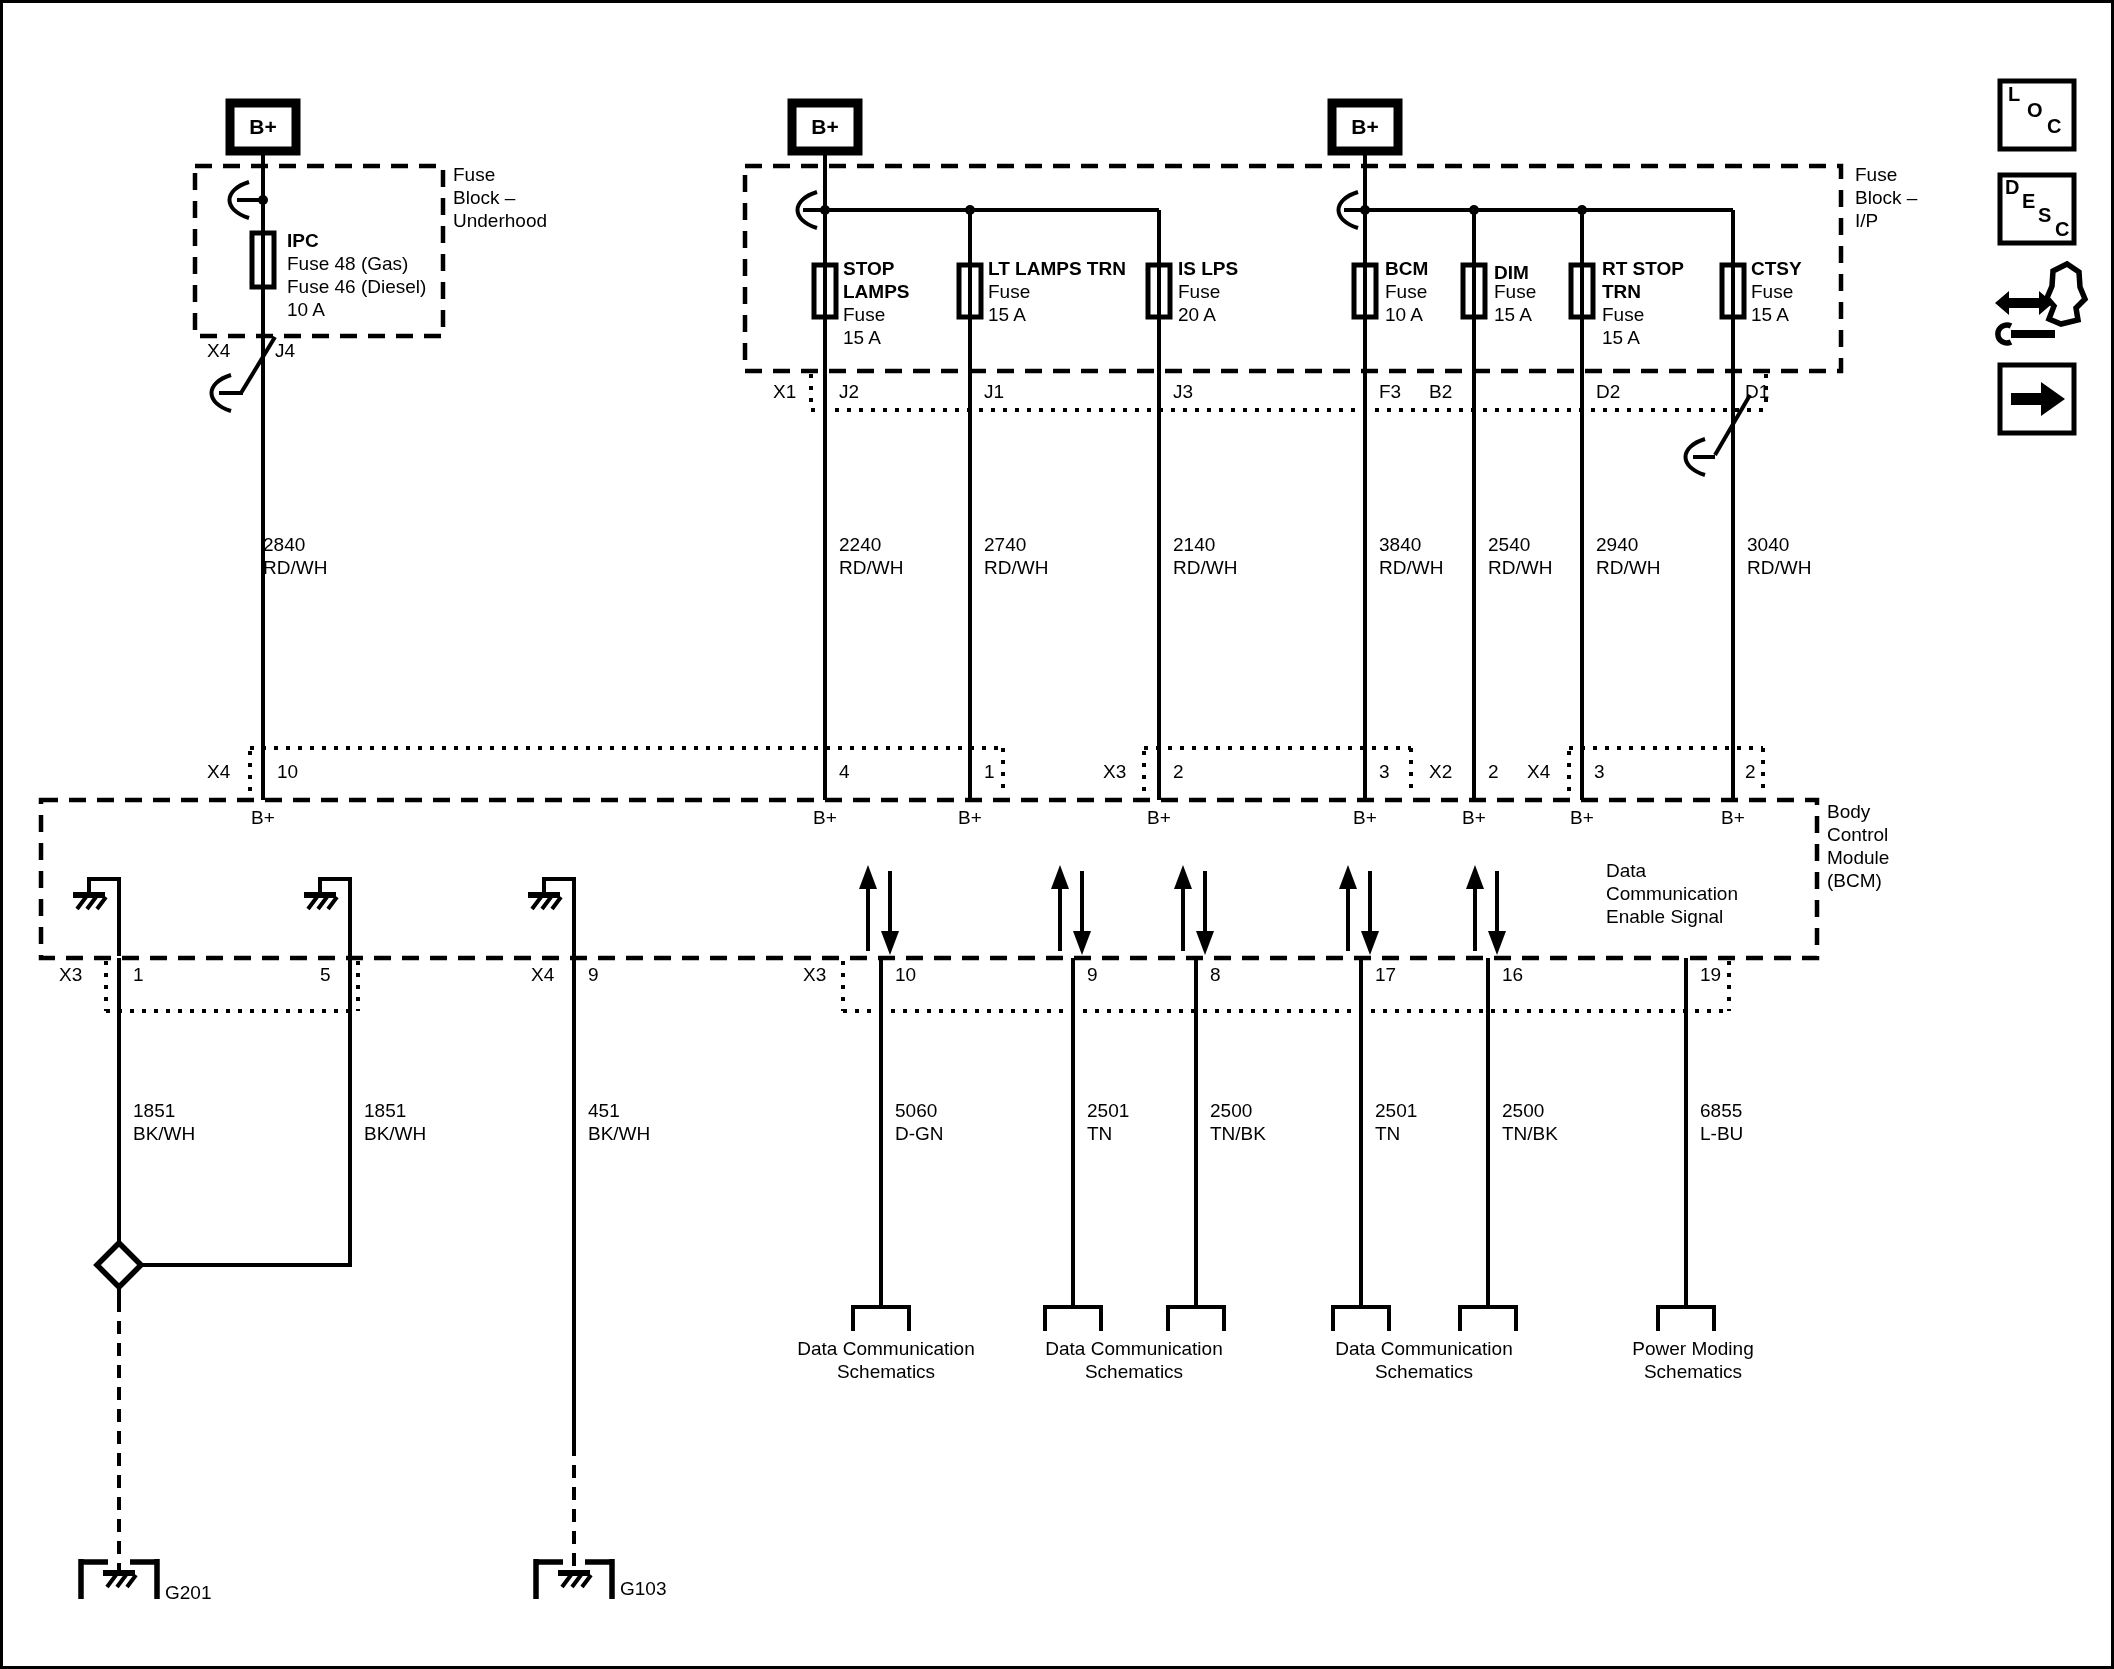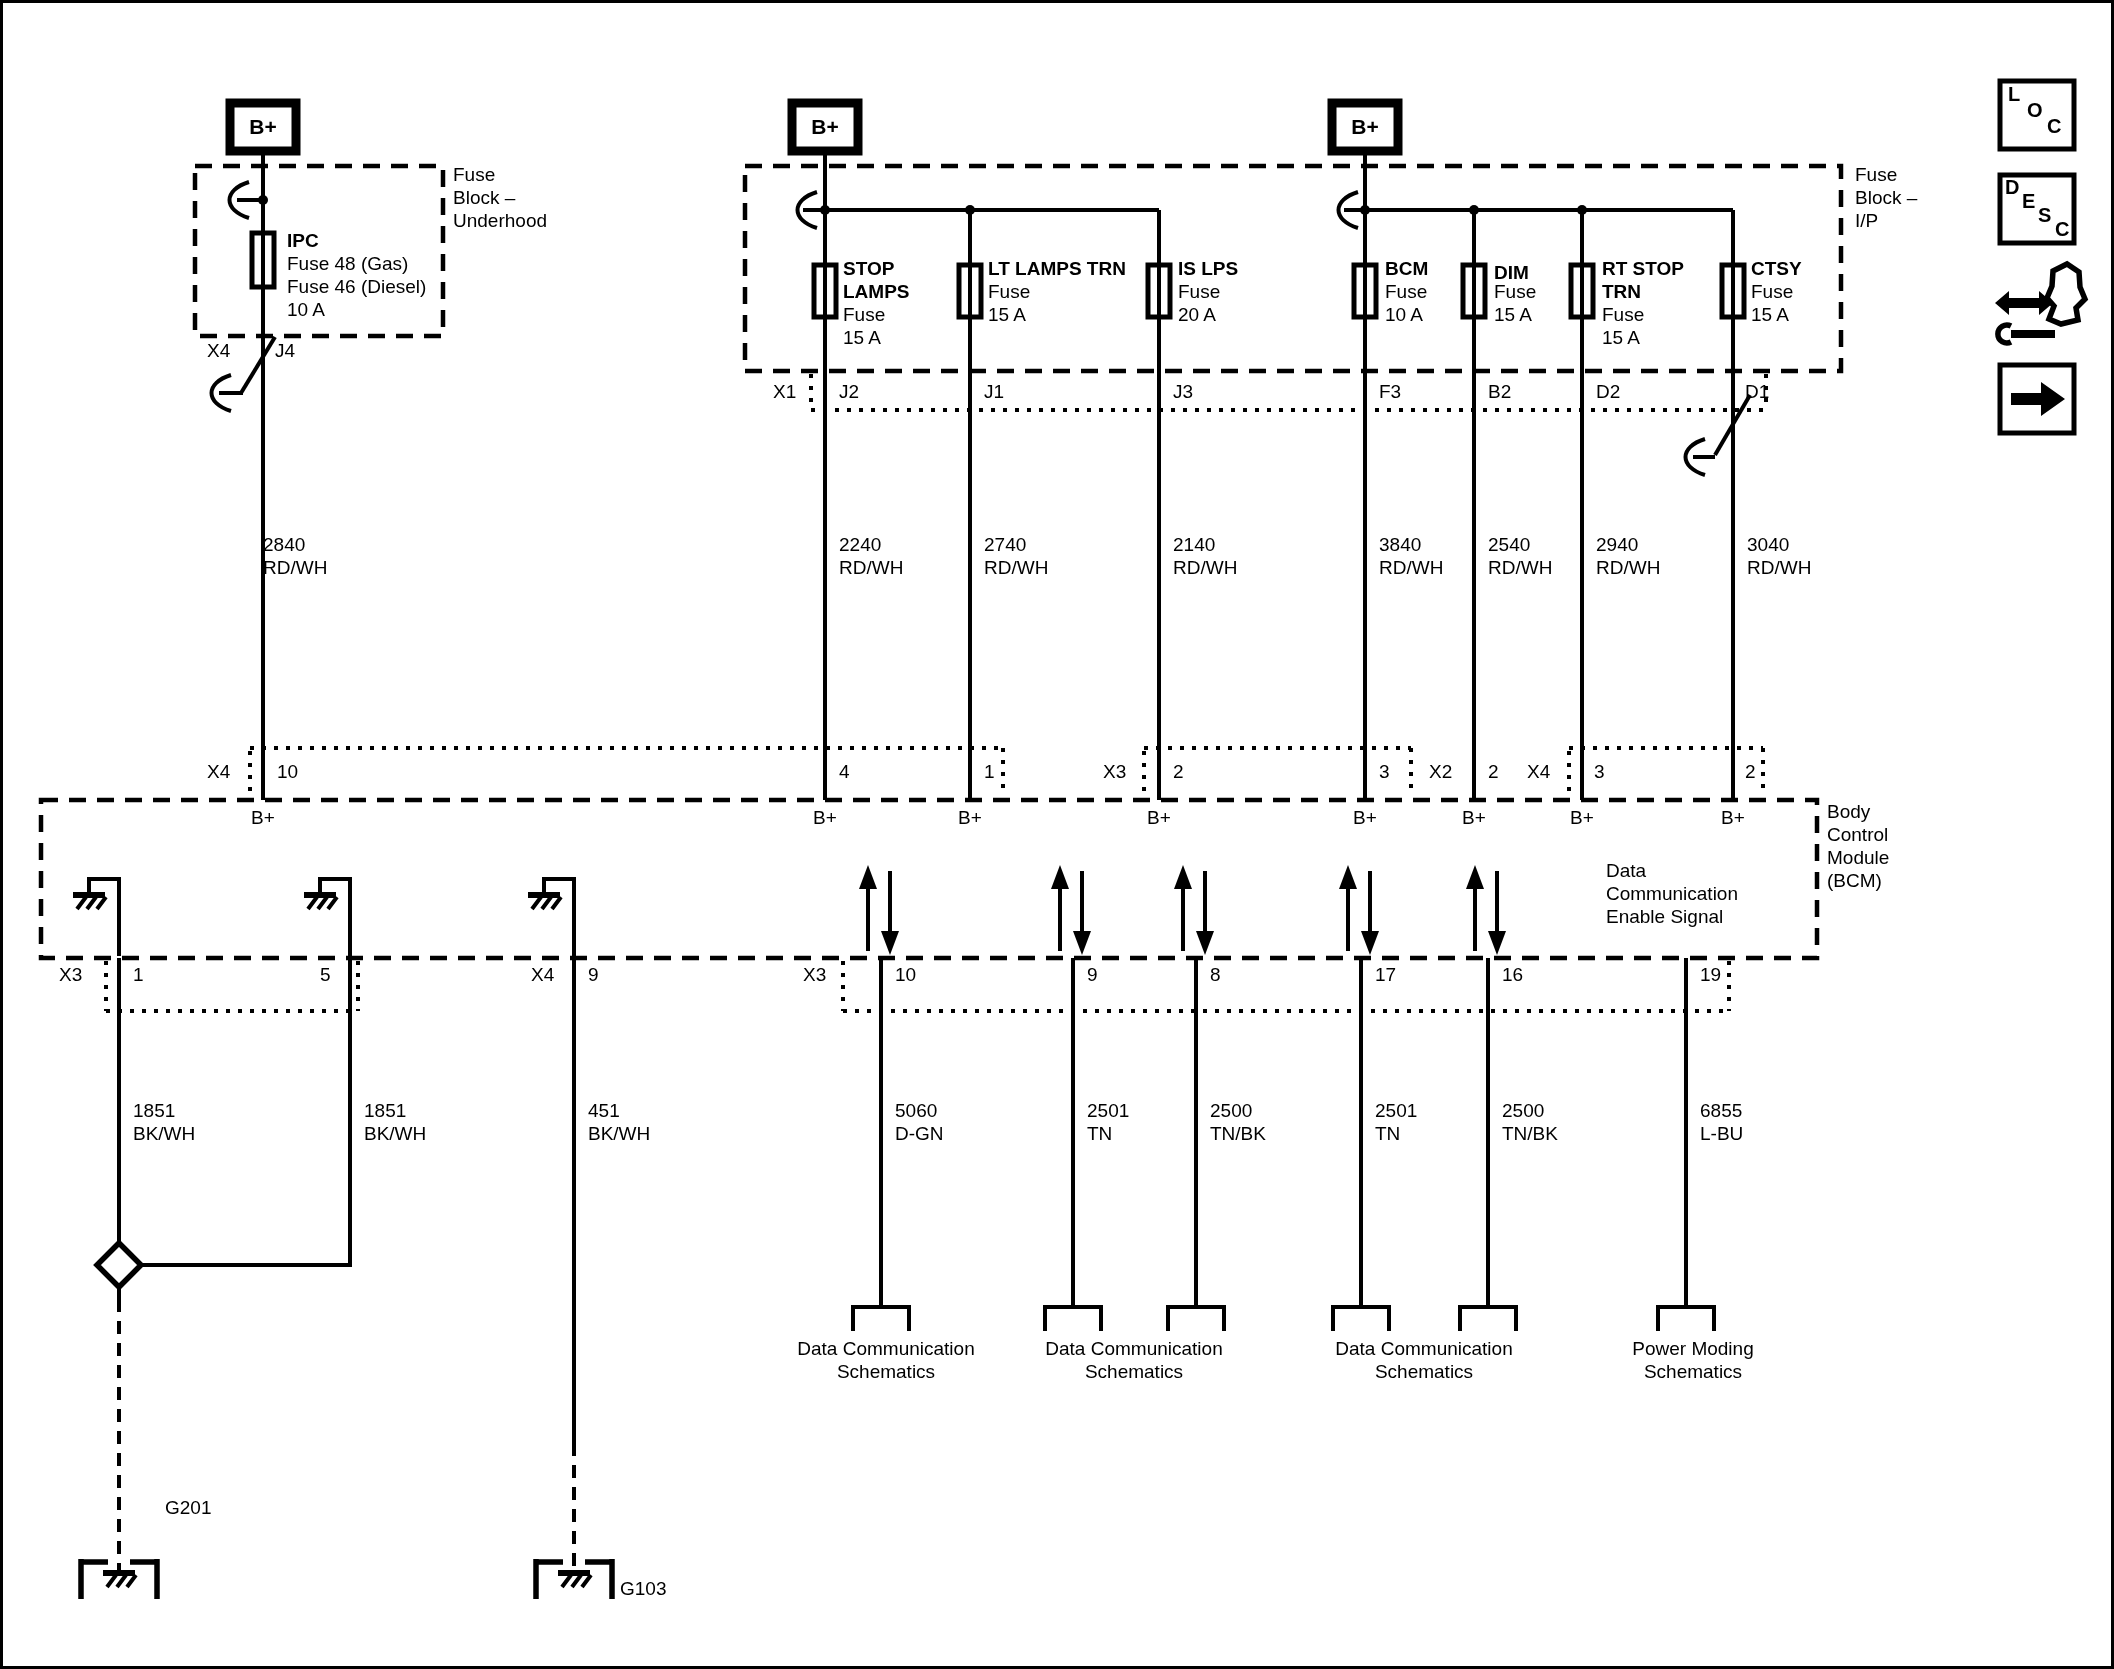--- a/index.html
+++ b/index.html
@@ -184,21 +184,21 @@
 15 A</div>
 <div class="lbl b" style="left:1748px;top:254px">CTSY</div>
 <div class="lbl" style="left:1748px;top:277px">Fuse
 15 A</div>
 
 <div class="lbl" style="left:770px;top:377px">X1</div>
 <div class="lbl" style="left:836px;top:377px">J2</div>
 <div class="lbl" style="left:981px;top:377px">J1</div>
 <div class="lbl" style="left:1170px;top:377px">J3</div>
 <div class="lbl" style="left:1376px;top:377px">F3</div>
-<div class="lbl" style="left:1485px;top:377px">B2</div>
+<div class="lbl" style="left:1426px;top:377px">B2</div>
 <div class="lbl" style="left:1593px;top:377px">D2</div>
 <div class="lbl" style="left:1742px;top:377px">D1</div>
 
 <div class="lbl" style="left:836px;top:530px">2240
 RD/WH</div>
 <div class="lbl" style="left:981px;top:530px">2740
 RD/WH</div>
 <div class="lbl" style="left:1170px;top:530px">2140
 RD/WH</div>
 <div class="lbl" style="left:1376px;top:530px">3840
@@ -275,21 +275,21 @@
 
 <div class="lbl ctr" style="left:883px;top:1334px">Data Communication
 Schematics</div>
 <div class="lbl ctr" style="left:1131px;top:1334px">Data Communication
 Schematics</div>
 <div class="lbl ctr" style="left:1421px;top:1334px">Data Communication
 Schematics</div>
 <div class="lbl ctr" style="left:1690px;top:1334px">Power Moding
 Schematics</div>
 
-<div class="lbl" style="left:162px;top:1493px">G201</div>
+<div class="lbl" style="left:162px;top:1578px">G201</div>
 <div class="lbl" style="left:617px;top:1574px">G103</div>
 
 <div style="position:absolute;left:1997px;top:78px;width:74px;height:68px">
   <span class="iconletter" style="left:8px;top:2px">L</span>
   <span class="iconletter" style="left:27px;top:18px">O</span>
   <span class="iconletter" style="left:47px;top:34px">C</span>
 </div>
 <div style="position:absolute;left:1997px;top:172px;width:74px;height:68px">
   <span class="iconletter" style="left:5px;top:1px">D</span>
   <span class="iconletter" style="left:22px;top:15px">E</span>

